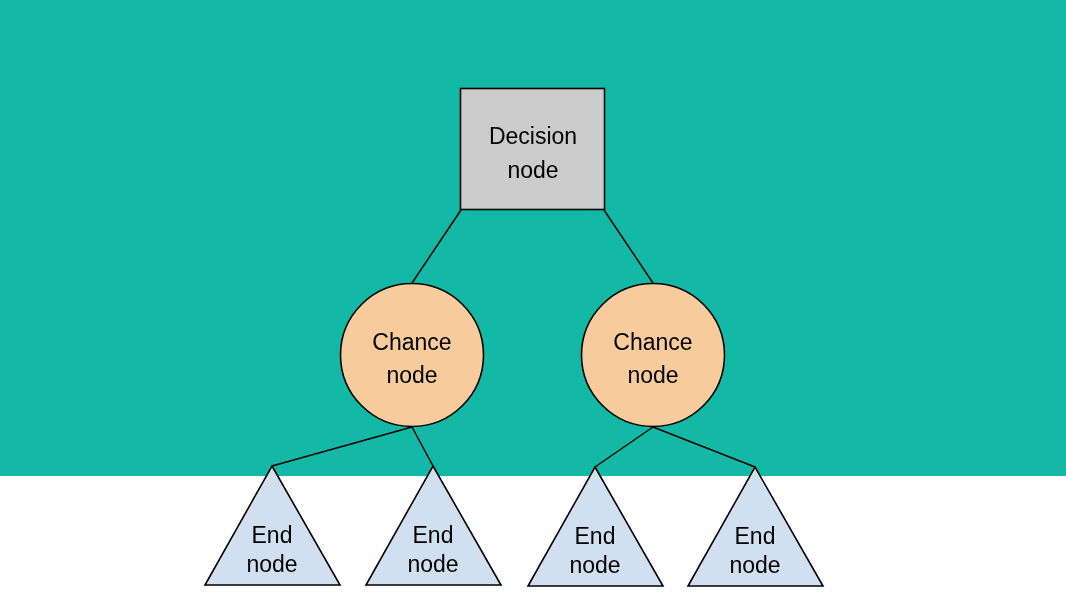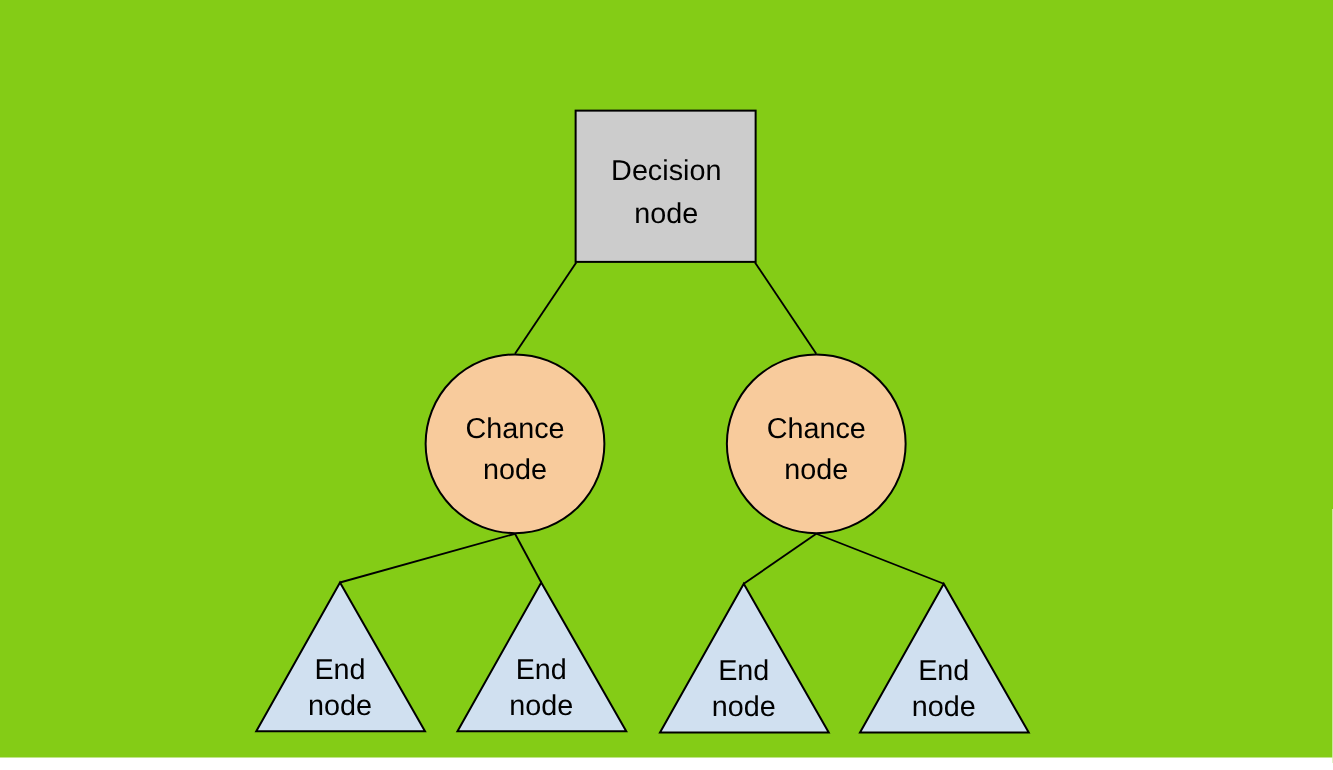--- a/index.html
+++ b/index.html
@@ -10,22 +10,22 @@
   }
   body {
     width: 1066px;
     height: 616px;
     font-family: "Liberation Sans", sans-serif;
     overflow: hidden;
   }
   #diagram-canvas {
     position: relative;
     width: 1066px;
-    height: 606px;
-    background: #84cc16;
+    height: 476px;
+    background: #14b8a6;
   }
   #diagram-svg {
     position: absolute;
     left: 0;
     top: 0;
     width: 1066px;
     height: 616px;
     display: block;
   }
   .node-label {

